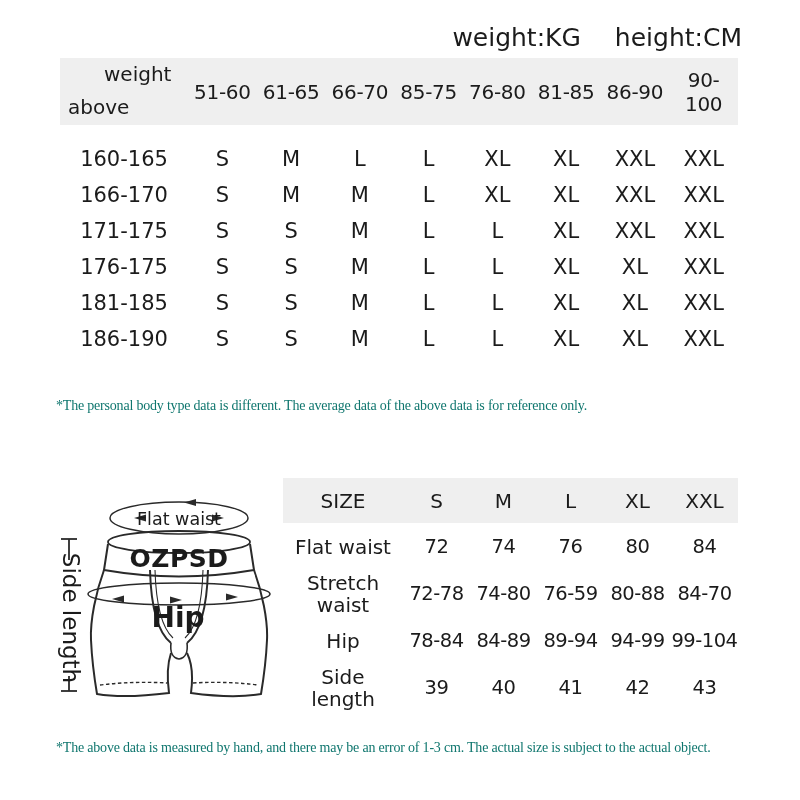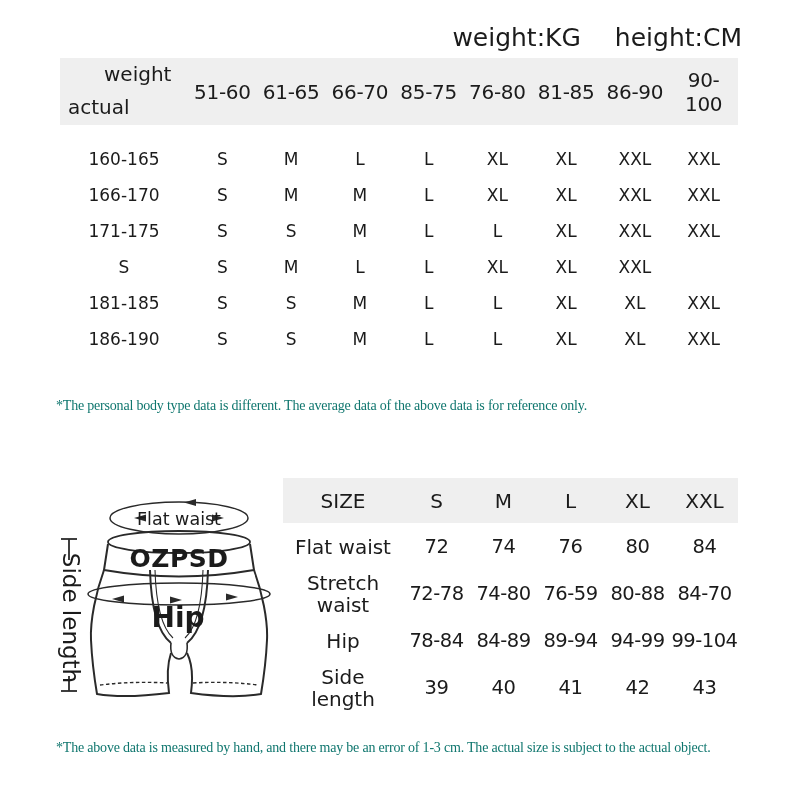--- a/index.html
+++ b/index.html
@@ -16,21 +16,21 @@
   .m-header { display:grid; grid-template-columns:128px repeat(8,1fr);
               height:67px; background:var(--hdr,#efefef); align-items:center; }
   .mcell { text-align:center; }
   .mhead { font-size:20px; letter-spacing:-0.3px; }
   .m-corner { position:relative; width:128px; height:67px; }
   .m-corner svg { position:absolute; left:0; top:0; }
   .c-top    { position:absolute; left:44px; top:4px;  font-size:20px; }
   .c-bottom { position:absolute; left:8px;  top:37px; font-size:20px; }
   .m-body { margin-top:16px; }
   .m-row { display:grid; grid-template-columns:128px repeat(8,1fr);
-           height:36px; align-items:center; font-size:17px; }
+           height:36px; align-items:center; font-size:21px; }
   
   .note { position:absolute; font-family:Liberation Serif, serif;
           font-size:14px; color:#0f766e; letter-spacing:-0.2px; }
   .note1 { left:56px; top:398px; white-space:nowrap; }
   .note2 { left:56px; top:737px; width:702px; line-height:1.62; }
   
   .sizes { position:absolute; left:283px; top:478px; width:455px; }
   .s-header { display:grid; grid-template-columns:120px repeat(5,1fr);
               height:45px; background:var(--hdr,#efefef); align-items:center; }
   .scell { text-align:center; font-size:19.5px; letter-spacing:-0.5px; }
@@ -53,21 +53,21 @@
     <span>height:CM</span>
   </div>
 
   <div class="matrix">
     <div class="m-header">
       <div class="mcell m-corner">
         <svg width="128" height="67" viewBox="0 0 128 67">
           <line x1="6" y1="10" x2="112" y2="55" stroke-width="1.6"></line>
         </svg>
         <span class="c-top">weight</span>
-        <span class="c-bottom">actual</span>
+        <span class="c-bottom">above</span>
       </div>
 
     <div class="mcell mhead">51-60</div>
         <div class="mcell mhead">61-65</div>
         <div class="mcell mhead">66-70</div>
         <div class="mcell mhead">85-75</div>
         <div class="mcell mhead">76-80</div>
         <div class="mcell mhead">81-85</div>
         <div class="mcell mhead">86-90</div>
         <div class="mcell mhead">90-100</div>
@@ -100,20 +100,21 @@
           <div class="mcell">S</div>
           <div class="mcell">S</div>
           <div class="mcell">M</div>
           <div class="mcell">L</div>
           <div class="mcell">L</div>
           <div class="mcell">XL</div>
           <div class="mcell">XXL</div>
           <div class="mcell">XXL</div>
         </div>
         <div class="m-row">
+          <div class="mcell mlabel">176-175</div>
           <div class="mcell">S</div>
           <div class="mcell">S</div>
           <div class="mcell">M</div>
           <div class="mcell">L</div>
           <div class="mcell">L</div>
           <div class="mcell">XL</div>
           <div class="mcell">XL</div>
           <div class="mcell">XXL</div>
         </div>
         <div class="m-row">

